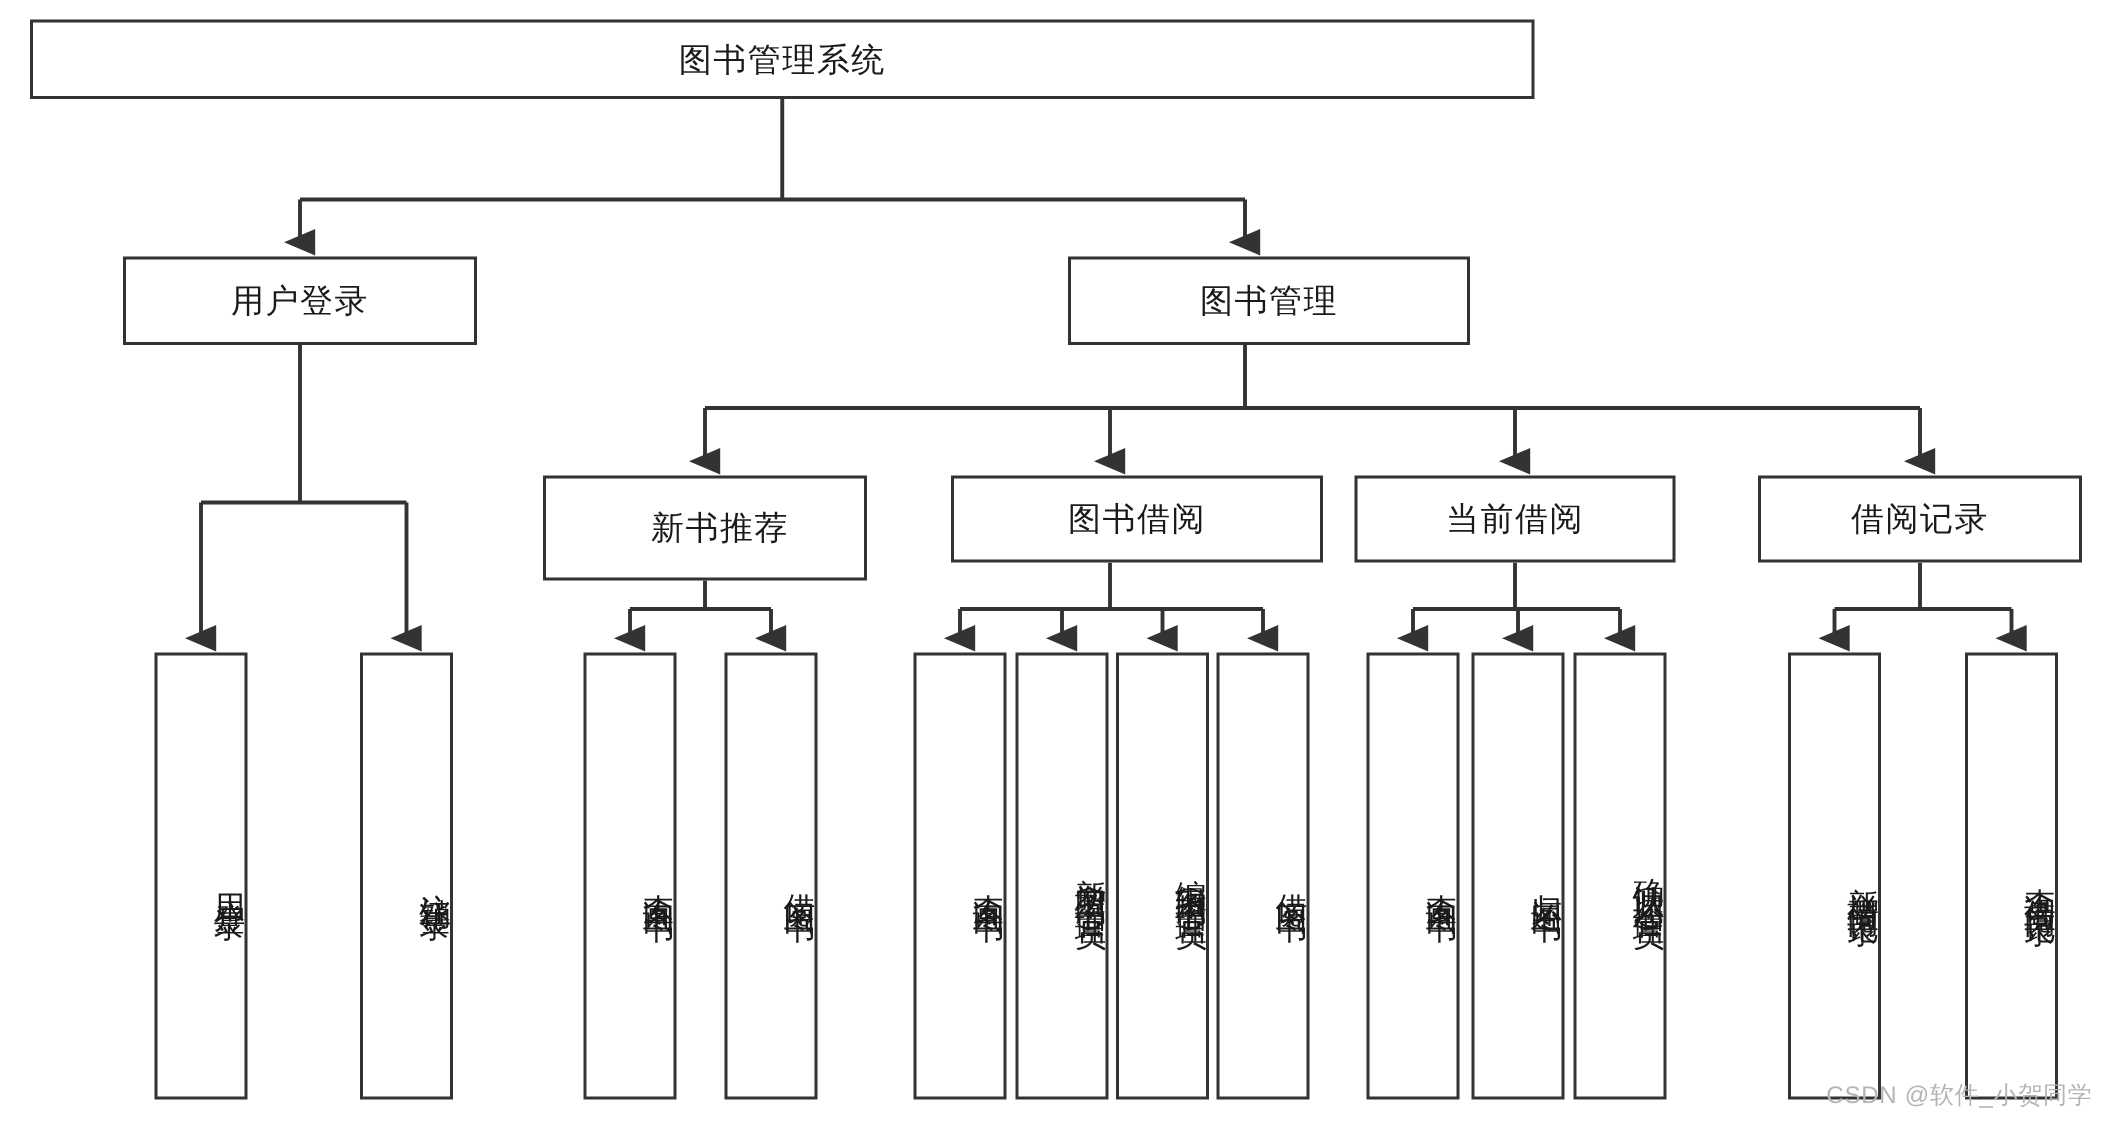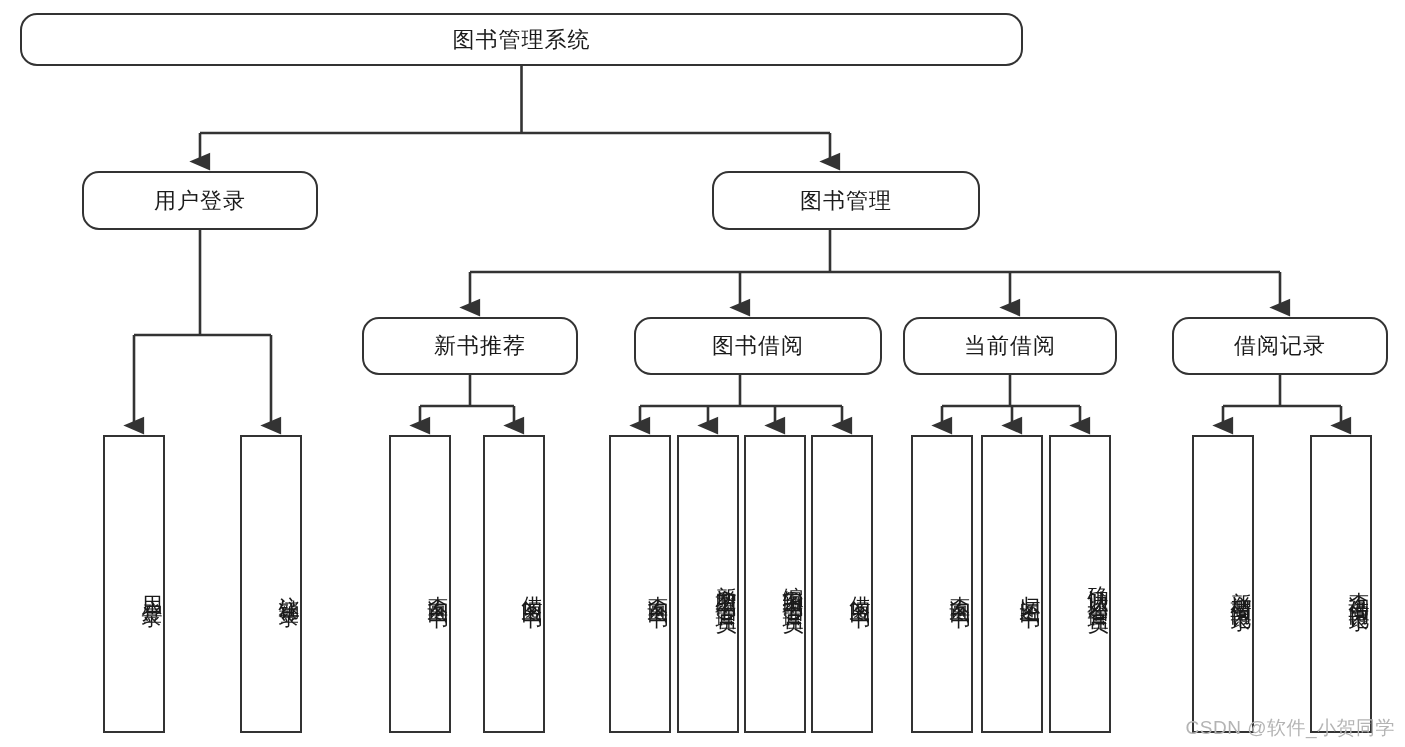--- a/index.html
+++ b/index.html
@@ -30,21 +30,20 @@
     border: 2.5px solid #333333;
     background: #ffffff;
     display: flex;
     align-items: center;
     justify-content: center;
     color: #1a1a1a;
   }
   .node.horiz {
     font-size: 22px;
     letter-spacing: 1px;
-    border-radius: 17px;
   }
   .node.vert {
     writing-mode: vertical-rl;
     text-orientation: upright;
     font-size: 21px;
     letter-spacing: 4px;
     align-items: flex-start;
     justify-content: center;
     padding-top: 6px;
   }
@@ -53,21 +52,21 @@
     text-orientation: upright;
     line-height: 1.05;
   }
   .nodelabel {
     white-space: pre;
   }
   #watermark {
     position: absolute;
     right: 10px;
     bottom: 6px;
-    font-size: 19px;
+    font-size: 16px;
     color: #b4b4b4;
     letter-spacing: 0.5px;
     white-space: nowrap;
   }
 </style>
 </head>
 <body>
 
 <div id="canvas">
 
@@ -126,21 +125,21 @@
     <span class="nodelabel">图书管理系统</span>
   </div>
 
   <div class="node horiz" id="n-l1_0" style="left: 82px; top: 171px; width: 236px; height: 59px;">
     <span class="nodelabel">用户登录</span>
   </div>
   <div class="node horiz" id="n-l1_1" style="left: 712px; top: 171px; width: 268px; height: 59px;">
     <span class="nodelabel">图书管理</span>
   </div>
 
-  <div class="node horiz" id="n-l2_0" style="left: 362px; top: 317px; width: 216px; height: 58px; padding-left: 20px;">
+  <div class="node horiz" id="n-l2_0" style="left: 362px; top: 317px; width: 216px; height: 70px; padding-left: 20px;">
     <span class="nodelabel">新书推荐</span>
   </div>
   <div class="node horiz" id="n-l2_1" style="left: 634px; top: 317px; width: 248px; height: 58px;">
     <span class="nodelabel">图书借阅</span>
   </div>
   <div class="node horiz" id="n-l2_2" style="left: 903px; top: 317px; width: 214px; height: 58px;">
     <span class="nodelabel">当前借阅</span>
   </div>
   <div class="node horiz" id="n-l2_3" style="left: 1172px; top: 317px; width: 216px; height: 58px;">
     <span class="nodelabel">借阅记录</span>

